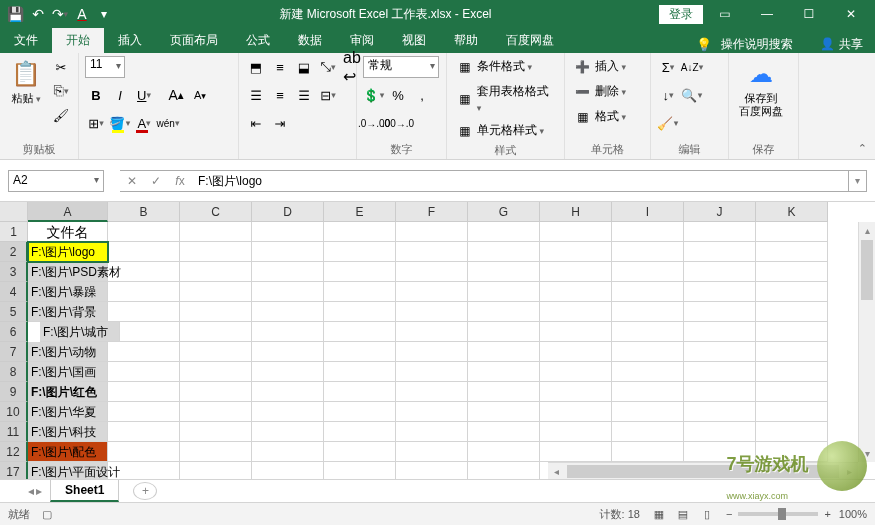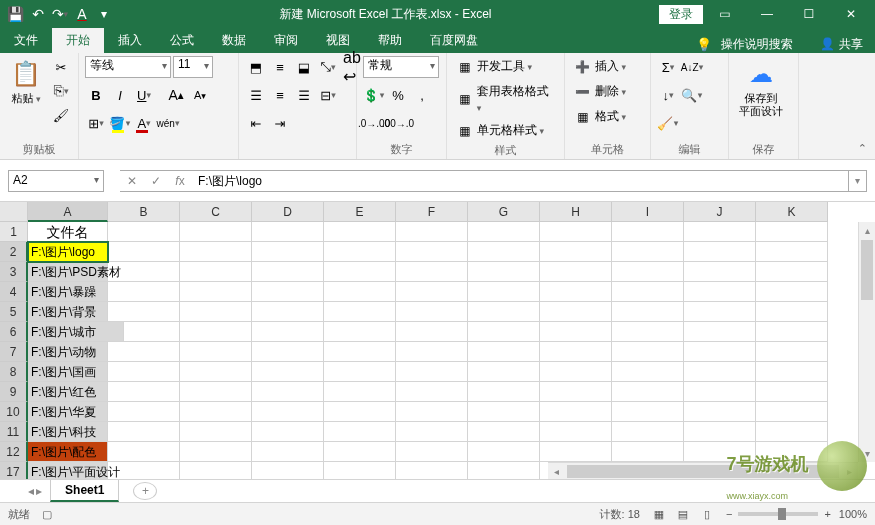--- a/index.html
+++ b/index.html
@@ -104,20 +104,21 @@
     <span class="win-btn">—</span>
     <span class="win-btn">☐</span>
     <span class="win-btn">✕</span>
   </div>
 </div>
 
 <div class="menutabs">
   <div class="menutab">文件</div>
   <div class="menutab active">开始</div>
   <div class="menutab">插入</div>
+  <div class="menutab">页面布局</div>
   <div class="menutab">公式</div>
   <div class="menutab">数据</div>
   <div class="menutab">审阅</div>
   <div class="menutab">视图</div>
   <div class="menutab">帮助</div>
   <div class="menutab">百度网盘</div>
   <div class="menutabs-right">
     <span class="lightbulb">💡</span>
     <span>操作说明搜索</span>
     <span style="margin-left:20px;">👤 <span>共享</span></span>
@@ -137,21 +138,20 @@
         <span class="small-btn dd">⎘</span>
         <span class="small-btn">🖌</span>
       </div>
     </div>
     <div class="ribbon-group-label">剪贴板</div>
   </div>
 
   <div class="ribbon-group" style="width:160px;">
     <div class="ribbon-group-content" style="flex-direction:column;">
       <div class="small-row">
-        <div class="combo" style="width:86px;">等线</div>
         <div class="combo" style="width:40px;">11</div>
       </div>
       <div class="small-row">
         <span class="small-btn">
             <b>B</b>
           </span>
         <span class="small-btn">
             <i>I</i>
           </span>
         <span class="small-btn dd">
@@ -207,21 +207,21 @@
         <span class="small-btn" style="font-size:10px;">.00→.0</span>
       </div>
     </div>
     <div class="ribbon-group-label">数字</div>
   </div>
 
   <div class="ribbon-group" style="width:118px;">
     <div class="ribbon-group-content" style="flex-direction:column;">
       <div class="menuitem">
           <span class="menuitem-icon">▦</span>
-          <span class="dd">开发工具</span>
+          <span class="dd">条件格式</span>
         </div>
       <div class="menuitem">
           <span class="menuitem-icon">▦</span>
           <span class="dd">套用表格格式</span>
         </div>
       <div class="menuitem">
           <span class="menuitem-icon">▦</span>
           <span class="dd">单元格样式</span>
         </div>
     </div>
@@ -261,21 +261,21 @@
       </div>
     </div>
     <div class="ribbon-group-label">编辑</div>
   </div>
 
   <div class="ribbon-group" style="width:70px;">
     <div class="ribbon-group-content">
       <div class="big-btn">
         <div class="big-btn-icon" style="color:#2a7fff;">☁</div>
         <div class="big-btn-label" style="white-space:pre-line;">保存到
-平面设计</div>
+百度网盘</div>
       </div>
     </div>
     <div class="ribbon-group-label">保存</div>
   </div>
   <span class="ribbon-collapse">⌃</span>
 </div>
 
 <div class="formulabar">
   <div class="namebox">A2</div>
   <div class="fx-btns">
@@ -366,21 +366,21 @@
       <div class="cell" style="left: 80px; top: 80px; width: 72px; height: 20px;"></div>
       <div class="cell" style="left: 152px; top: 80px; width: 72px; height: 20px;"></div>
       <div class="cell" style="left: 224px; top: 80px; width: 72px; height: 20px;"></div>
       <div class="cell" style="left: 296px; top: 80px; width: 72px; height: 20px;"></div>
       <div class="cell" style="left: 368px; top: 80px; width: 72px; height: 20px;"></div>
       <div class="cell" style="left: 440px; top: 80px; width: 72px; height: 20px;"></div>
       <div class="cell" style="left: 512px; top: 80px; width: 72px; height: 20px;"></div>
       <div class="cell" style="left: 584px; top: 80px; width: 72px; height: 20px;"></div>
       <div class="cell" style="left: 656px; top: 80px; width: 72px; height: 20px;"></div>
       <div class="cell" style="left: 728px; top: 80px; width: 72px; height: 20px;"></div>
-      <div class="cell" style="left: 0px; top: 100px; width: 96px; height: 20px; background: rgb(216, 216, 216);">F:\图片\城市</div>
+      <div class="cell" style="left: 12px; top: 100px; width: 80px; height: 20px; background: rgb(216, 216, 216);">F:\图片\城市</div>
       <div class="cell" style="left: 80px; top: 100px; width: 72px; height: 20px;"></div>
       <div class="cell" style="left: 152px; top: 100px; width: 72px; height: 20px;"></div>
       <div class="cell" style="left: 224px; top: 100px; width: 72px; height: 20px;"></div>
       <div class="cell" style="left: 296px; top: 100px; width: 72px; height: 20px;"></div>
       <div class="cell" style="left: 368px; top: 100px; width: 72px; height: 20px;"></div>
       <div class="cell" style="left: 440px; top: 100px; width: 72px; height: 20px;"></div>
       <div class="cell" style="left: 512px; top: 100px; width: 72px; height: 20px;"></div>
       <div class="cell" style="left: 584px; top: 100px; width: 72px; height: 20px;"></div>
       <div class="cell" style="left: 656px; top: 100px; width: 72px; height: 20px;"></div>
       <div class="cell" style="left: 728px; top: 100px; width: 72px; height: 20px;"></div>
@@ -399,21 +399,21 @@
       <div class="cell" style="left: 80px; top: 140px; width: 72px; height: 20px;"></div>
       <div class="cell" style="left: 152px; top: 140px; width: 72px; height: 20px;"></div>
       <div class="cell" style="left: 224px; top: 140px; width: 72px; height: 20px;"></div>
       <div class="cell" style="left: 296px; top: 140px; width: 72px; height: 20px;"></div>
       <div class="cell" style="left: 368px; top: 140px; width: 72px; height: 20px;"></div>
       <div class="cell" style="left: 440px; top: 140px; width: 72px; height: 20px;"></div>
       <div class="cell" style="left: 512px; top: 140px; width: 72px; height: 20px;"></div>
       <div class="cell" style="left: 584px; top: 140px; width: 72px; height: 20px;"></div>
       <div class="cell" style="left: 656px; top: 140px; width: 72px; height: 20px;"></div>
       <div class="cell" style="left: 728px; top: 140px; width: 72px; height: 20px;"></div>
-      <div class="cell" style="left: 0px; top: 160px; width: 80px; height: 20px; background: rgb(216, 216, 216);">F:\图片\红色</div>
+      <div class="cell" style="left: 0px; top: 160px; width: 80px; height: 20px; background: rgb(216, 216, 216); font-weight: bold;">F:\图片\红色</div>
       <div class="cell" style="left: 80px; top: 160px; width: 72px; height: 20px;"></div>
       <div class="cell" style="left: 152px; top: 160px; width: 72px; height: 20px;"></div>
       <div class="cell" style="left: 224px; top: 160px; width: 72px; height: 20px;"></div>
       <div class="cell" style="left: 296px; top: 160px; width: 72px; height: 20px;"></div>
       <div class="cell" style="left: 368px; top: 160px; width: 72px; height: 20px;"></div>
       <div class="cell" style="left: 440px; top: 160px; width: 72px; height: 20px;"></div>
       <div class="cell" style="left: 512px; top: 160px; width: 72px; height: 20px;"></div>
       <div class="cell" style="left: 584px; top: 160px; width: 72px; height: 20px;"></div>
       <div class="cell" style="left: 656px; top: 160px; width: 72px; height: 20px;"></div>
       <div class="cell" style="left: 728px; top: 160px; width: 72px; height: 20px;"></div>

